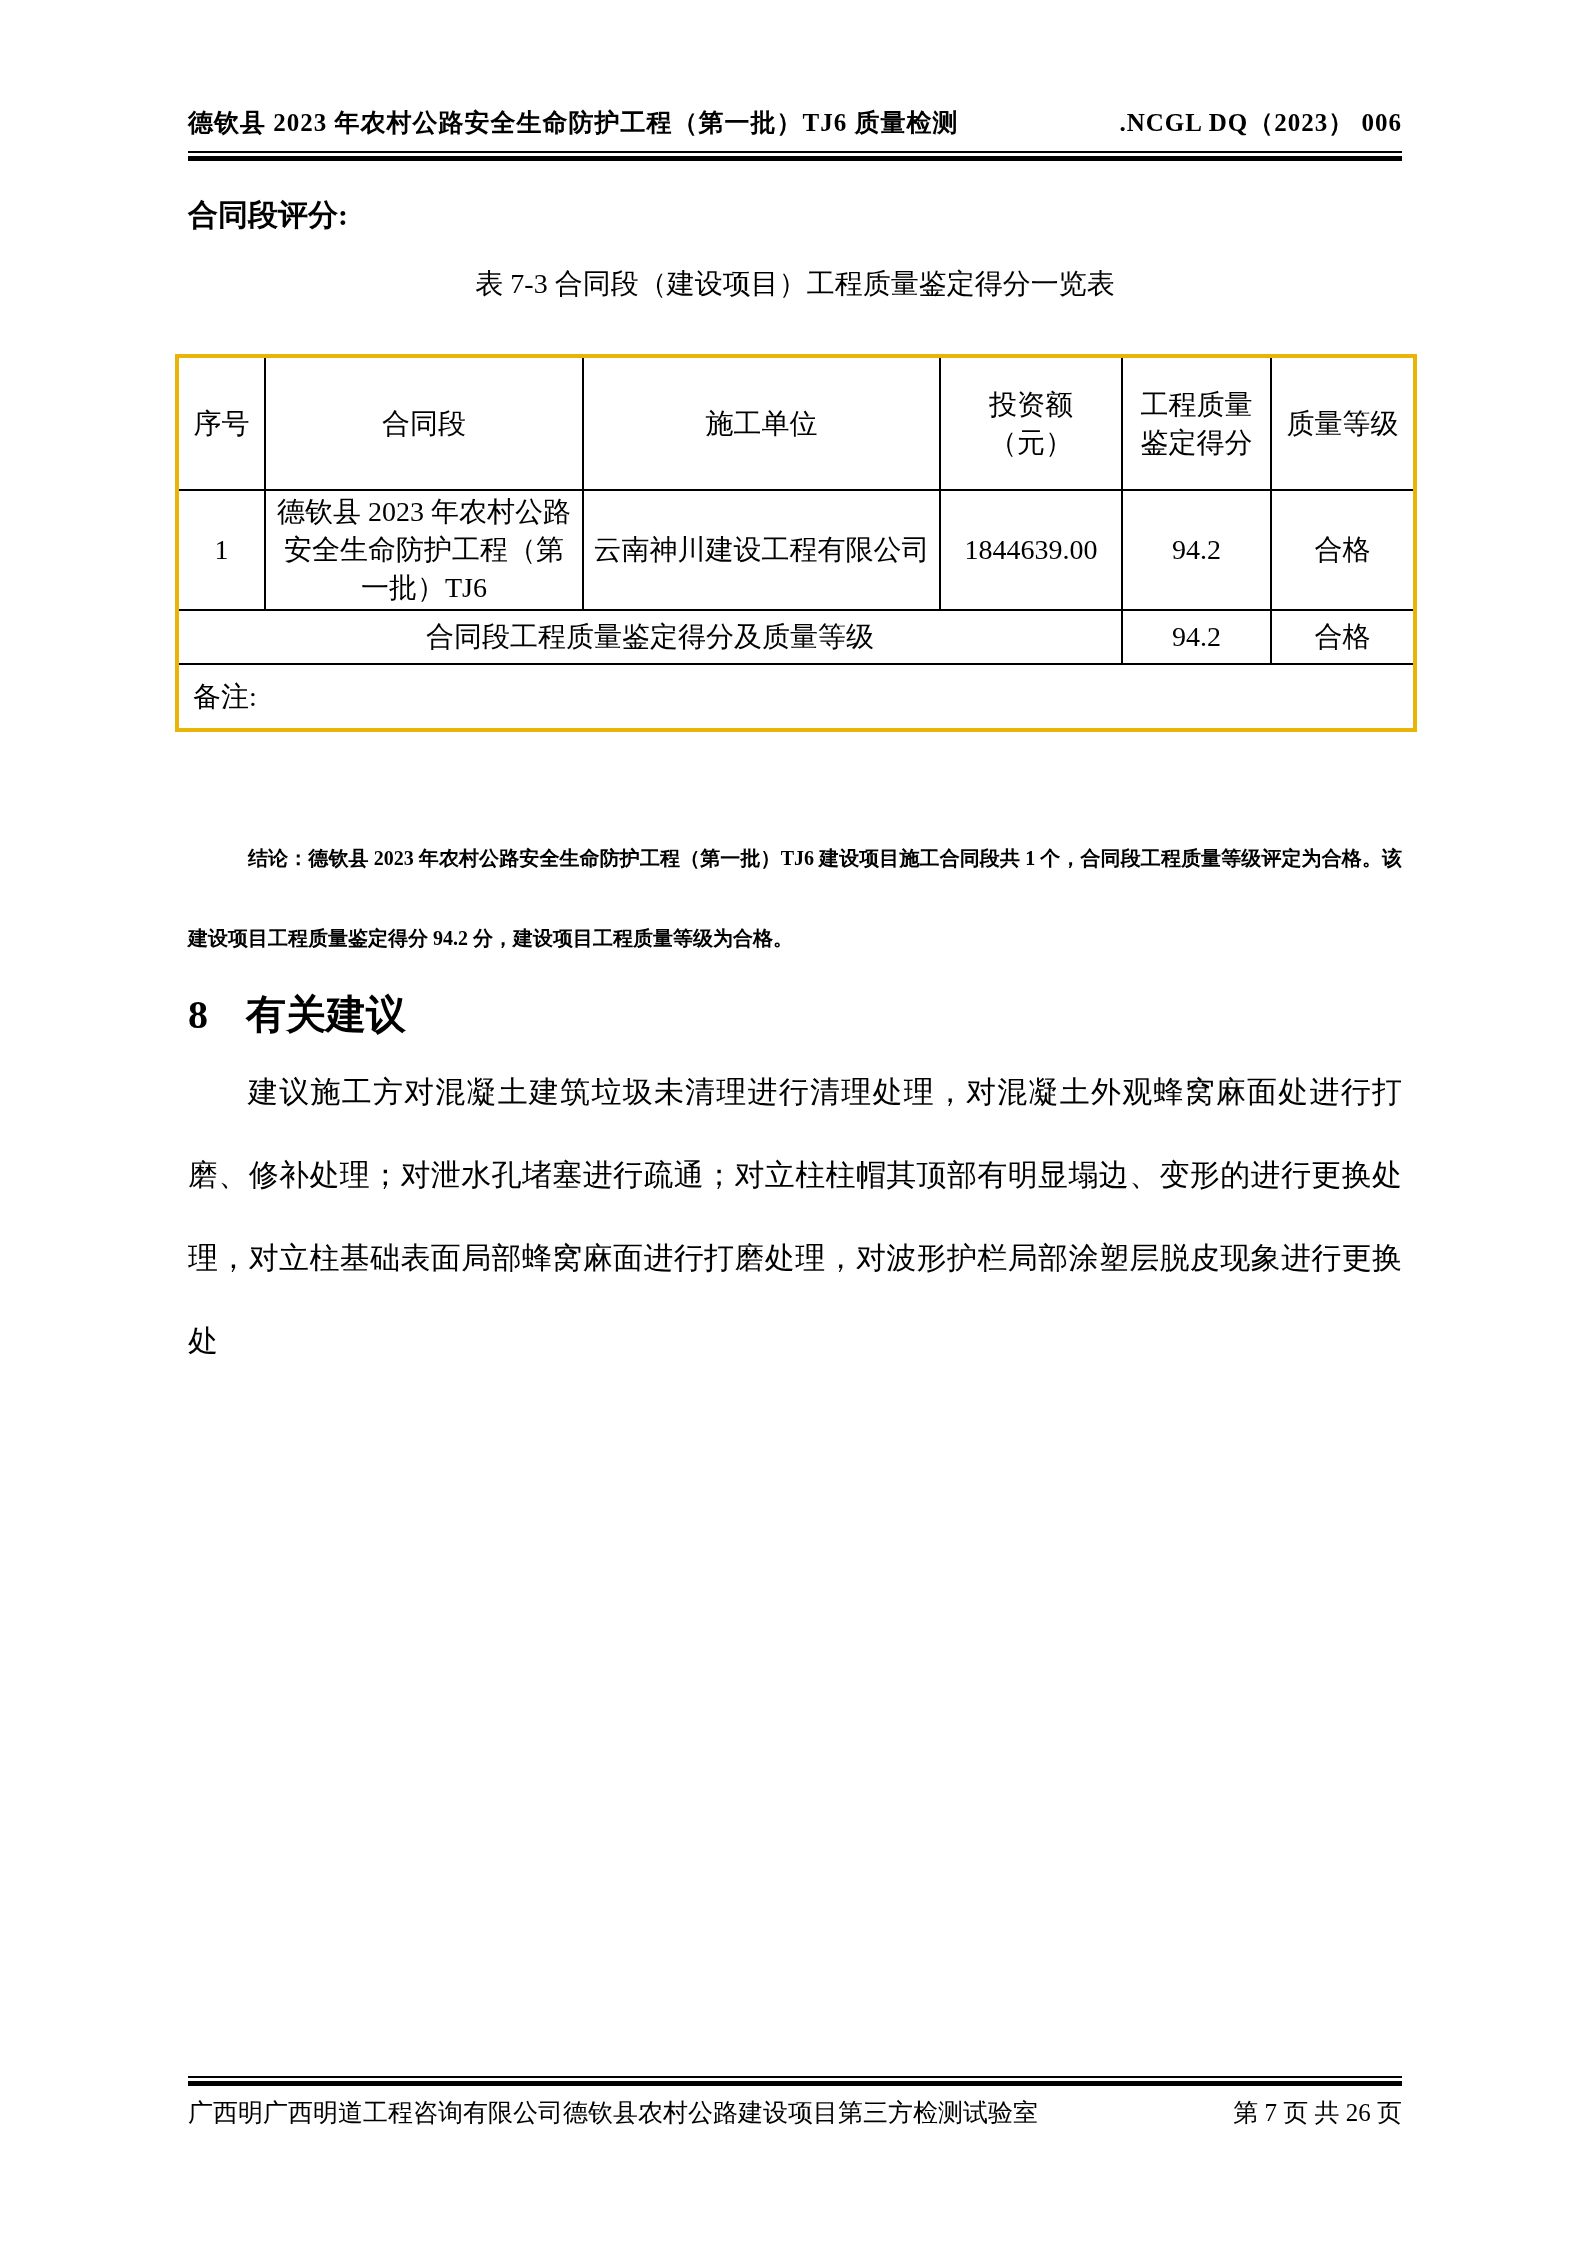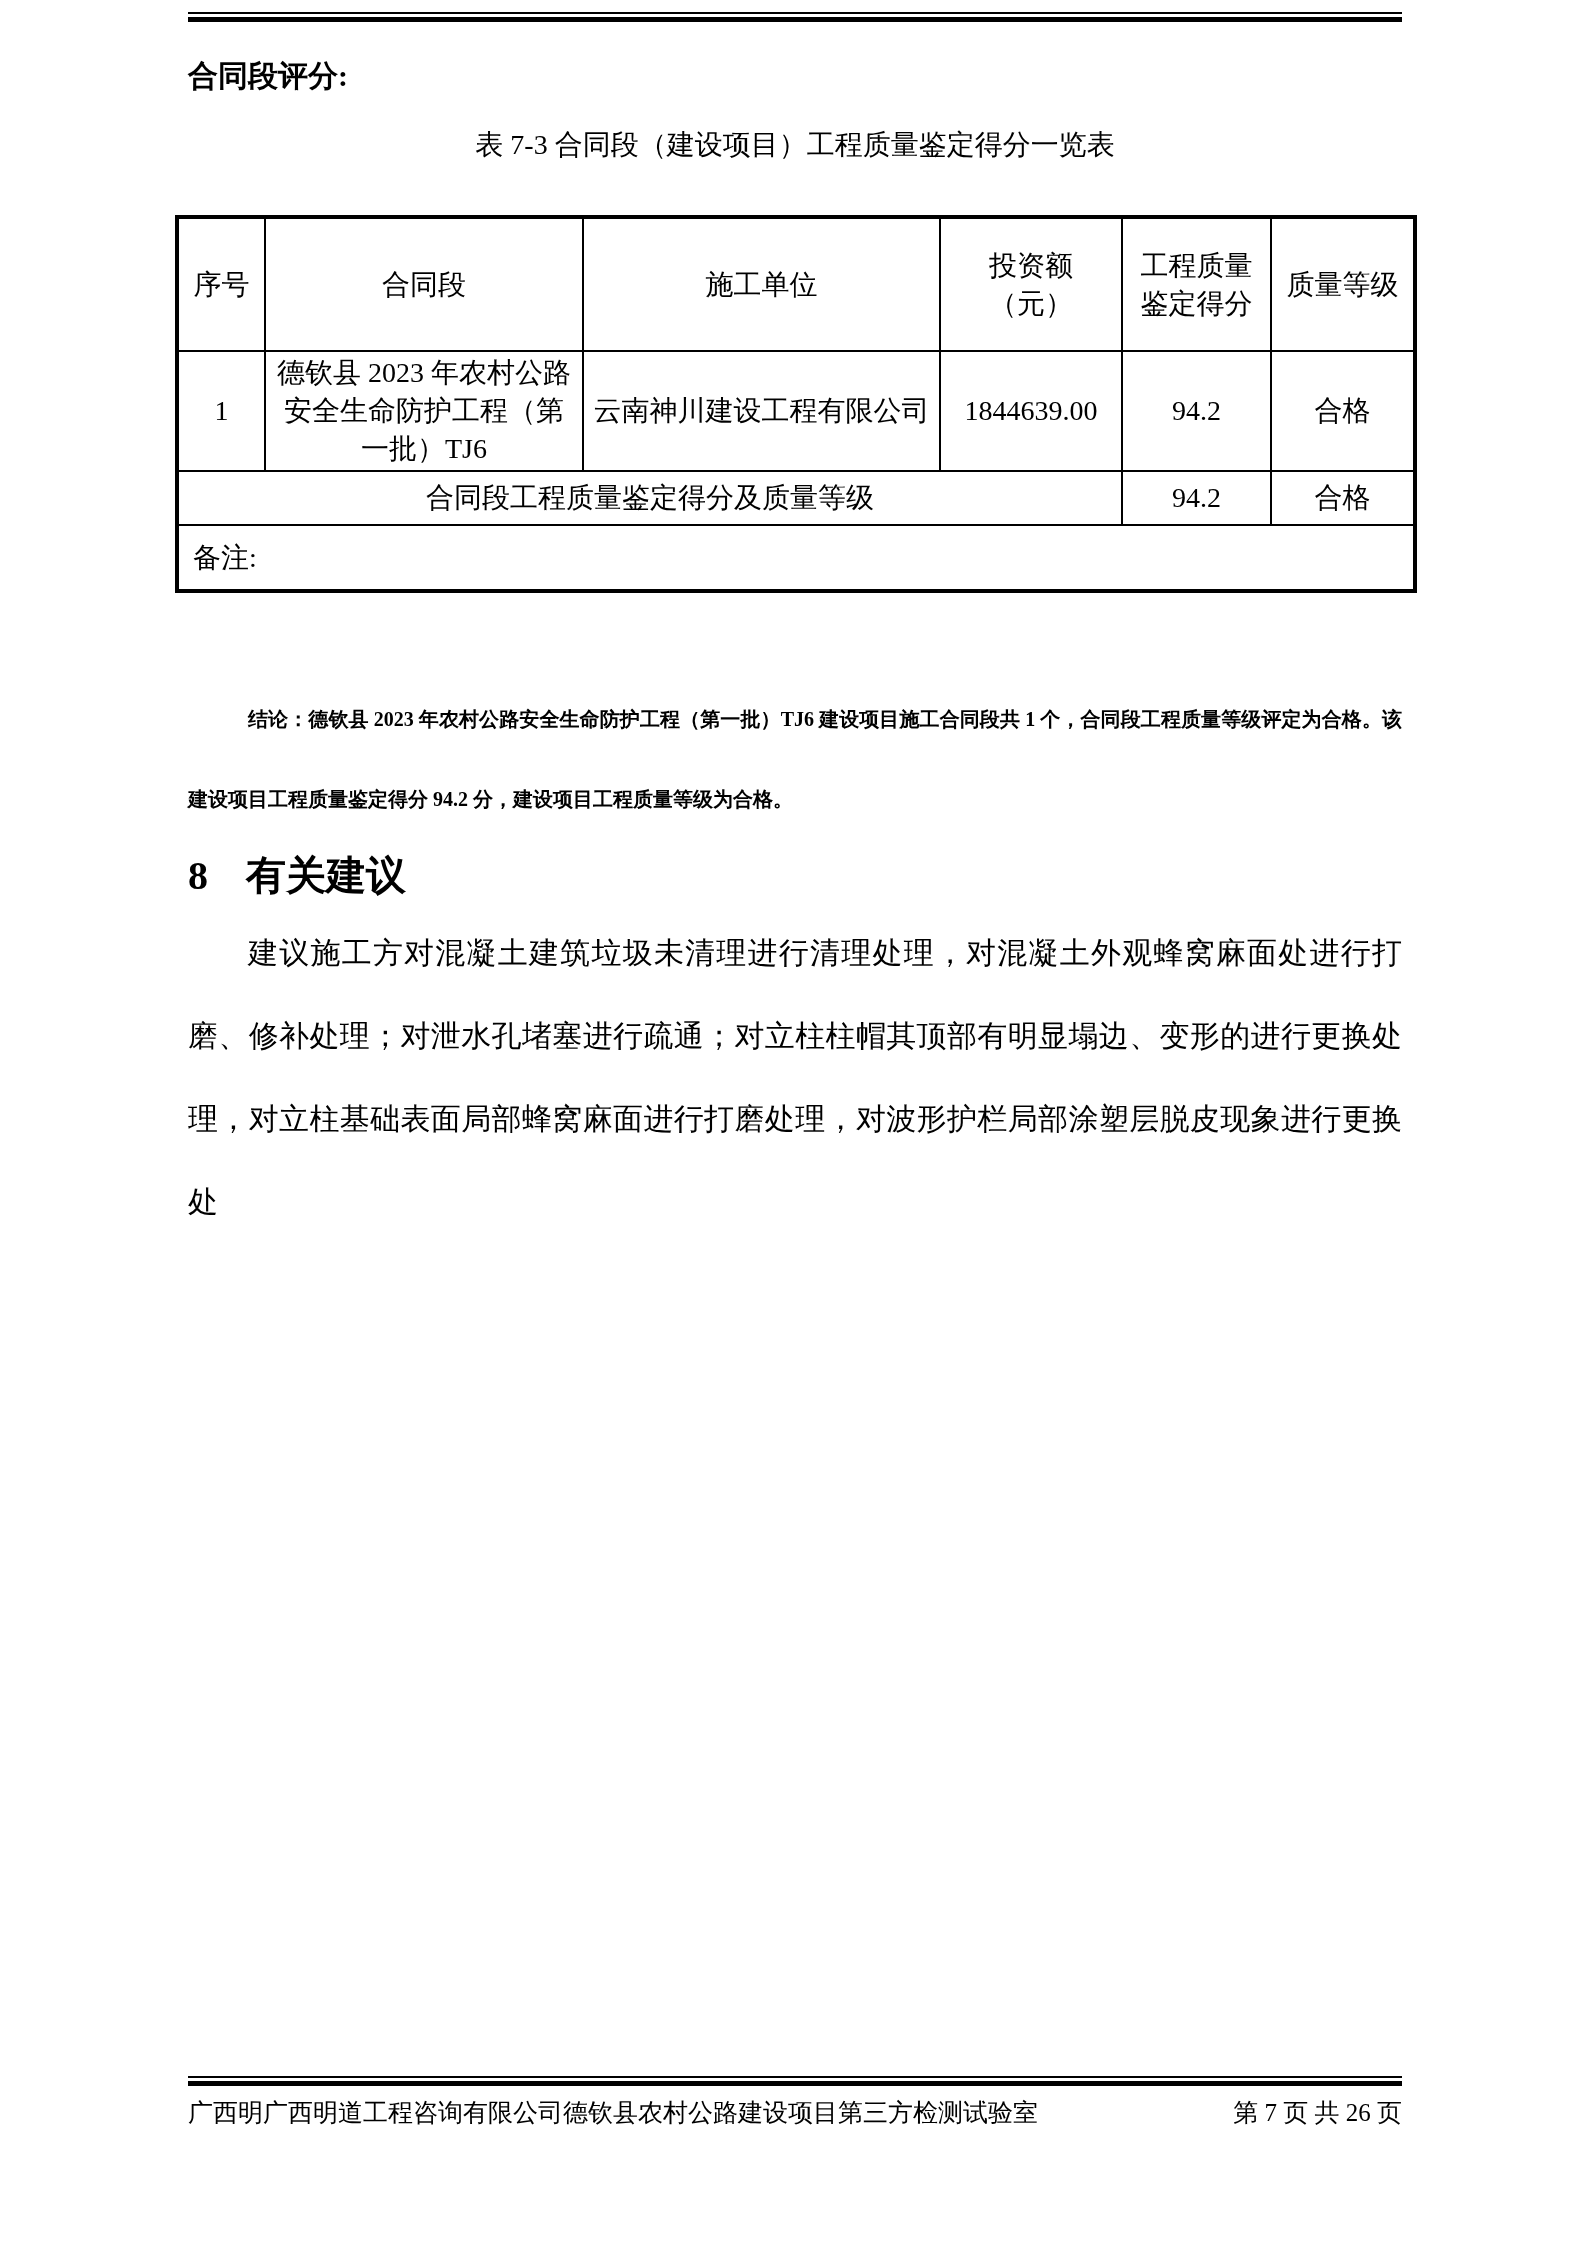--- a/index.html
+++ b/index.html
@@ -44,21 +44,21 @@
     line-height: 36px;
   }
 
   
   table.score-table {
     border-collapse: collapse;
     table-layout: fixed;
     width: 1238px;
     margin-left: -13px;
     margin-top: 52px;
-    border: 4px solid #000000;
+    border: 4px solid #eab308;
     font-size: 28px;
   }
   .score-table th, .score-table td {
     border: 2px solid #000;
     font-weight: normal;
     text-align: center;
     vertical-align: middle;
     padding: 2px 8px;
     line-height: 38px;
     box-sizing: border-box;
@@ -111,20 +111,24 @@
     align-items: baseline;
     margin-top: 10px;
     font-size: 25px;
   }
 </style>
 </head>
 <body>
 
 <div class="page">
 
+  <div class="doc-header">
+    <span>德钦县 2023 年农村公路安全生命防护工程（第一批）TJ6 质量检测</span>
+    <span>.NCGL DQ（2023） 006</span>
+  </div>
   <div class="double-rule">
     <div class="thin"></div>
     <div class="gap"></div>
     <div class="thick"></div>
   </div>
 
   <div class="section-label">合同段评分:</div>
 
   <div class="table-title">表 7-3 合同段（建设项目）工程质量鉴定得分一览表</div>
 

